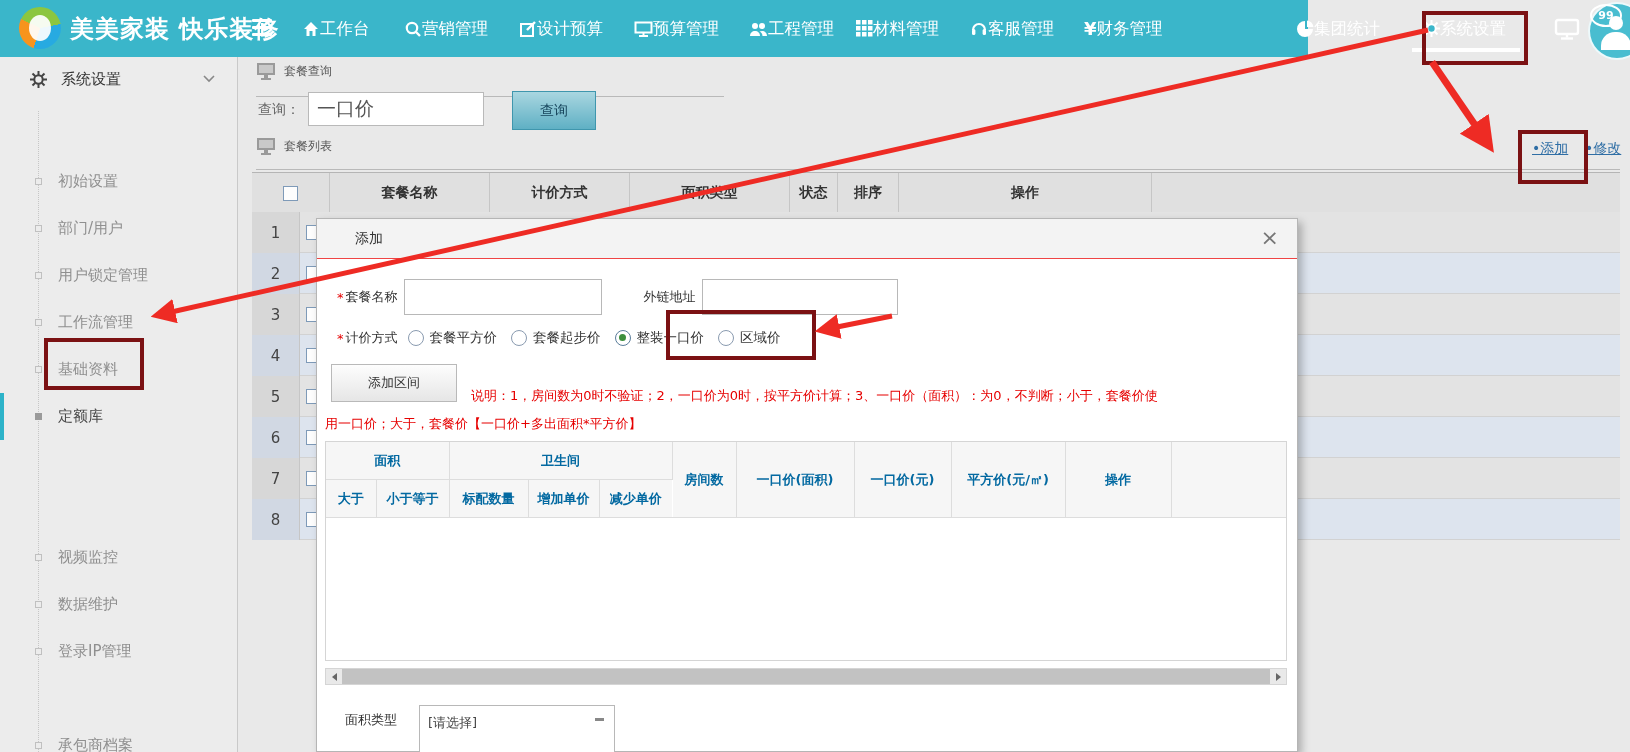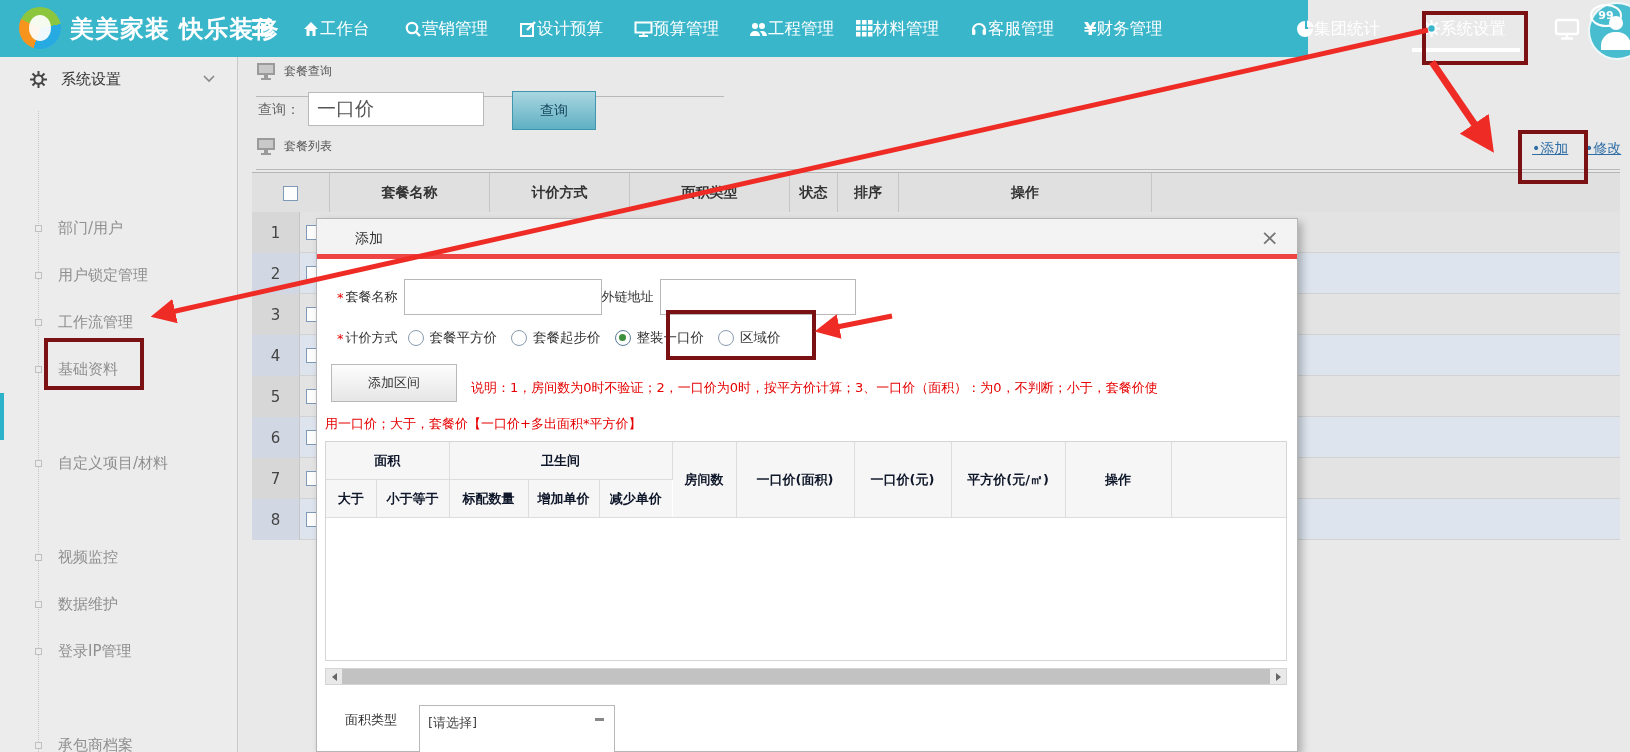--- a/index.html
+++ b/index.html
@@ -50,37 +50,37 @@
                   border-right:1px solid #c6c6c6;box-sizing:border-box;height:100%;}
   .cbx{width:15px;height:15px;background:#fdfdfd;border:1px solid #7e9ab8;box-sizing:border-box;cursor:pointer;}
   .trow{position:absolute;left:252px;width:1368px;height:41px;z-index:1;display:flex;}
   .trow .num{width:48px;display:flex;align-items:center;justify-content:center;font-size:15px;color:#444;border-right:1px solid #c6c6c6;box-sizing:border-box;}
   .trow .rest{flex:1;display:flex;align-items:center;padding-left:6px;border-bottom:1px solid #d2d2d2;box-sizing:border-box;}
   .trow.odd{background:#e3e3e3;} .trow.odd .num{background:#d7d7d7;}
   .trow.even{background:#dde4ee;} .trow.even .num{background:#d1d8e3;}
   
   #modal{position:absolute;left:316px;top:218px;width:982px;height:534px;background:#fff;border:1px solid #b5b5b5;
          box-shadow:4px 4px 8px rgba(0,0,0,.25);z-index:10;box-sizing:border-box;}
-  #modal-titlebar{position:absolute;left:0;top:0;width:100%;height:40px;background:#f3f3f3;border-bottom:5px solid #ef4444;box-sizing:border-box;}
+  #modal-titlebar{position:absolute;left:0;top:0;width:100%;height:40px;background:#f3f3f3;border-bottom:1px solid #ef4444;box-sizing:border-box;}
   #modal-title{position:absolute;left:38px;top:11px;font-size:14px;color:#333;}
   #modal-close{position:absolute;right:18px;top:6px;font-size:22px;color:#777;cursor:pointer;line-height:26px;}
   .req{color:#e60000;margin-right:2px;}
   .flabel{font-size:13px;color:#333;white-space:nowrap;}
   .finput{border:1px solid #b8b8b8;background:#fff;height:36px;box-sizing:border-box;font-family:inherit;font-size:13px;padding:0 6px;}
   .radio{display:inline-block;width:14px;height:14px;border:1px solid #8a9bb0;border-radius:50%;background:#fff;vertical-align:middle;cursor:pointer;}
   .radio.sel{border-color:#5a7d9a;}
   .radio.sel::after{content:"";display:block;width:7px;height:7px;margin:2.5px auto;background:#3d8f3d;border-radius:50%;}
   .rlabel{font-size:13.5px;color:#333;margin:0 14px 0 6px;vertical-align:middle;}
   #add-range-btn{position:absolute;left:14px;top:145px;width:126px;height:38px;background:linear-gradient(#fdfdfd,#e6e6e6);
                  border:1px solid #b9b9b9;font-size:13px;color:#333;cursor:pointer;font-family:inherit;}
   .rednote{position:absolute;color:#e60000;font-size:13px;white-space:nowrap;}
   #inner-table{position:absolute;left:8px;top:222px;width:962px;height:220px;border:1px solid #d5d5d5;box-sizing:border-box;background:#fff;}
   #inner-table table{border-collapse:collapse;width:100%;table-layout:fixed;}
   #inner-table td{border-right:1px solid #ddd;border-bottom:1px solid #ddd;background:#f6f6f6;height:37px;
-                  text-align:center;font-size:13px;font-weight:bold;color:#0f172a;padding:0;overflow:hidden;white-space:nowrap;}
+                  text-align:center;font-size:13px;font-weight:bold;color:#0369a1;padding:0;overflow:hidden;white-space:nowrap;}
   #inner-table td:last-child{border-right:none;}
   #hscroll{position:absolute;left:8px;top:449px;width:962px;height:17px;background:#f1f1f1;border:1px solid #d5d5d5;box-sizing:border-box;}
   .scroll-arrow{position:absolute;top:0;width:16px;height:15px;background:#e9e9e9;display:flex;align-items:center;justify-content:center;cursor:pointer;}
   .scroll-thumb{position:absolute;left:16px;top:0;width:928px;height:15px;background:#c2c2c2;cursor:pointer;}
   .tri{width:0;height:0;border-top:4px solid transparent;border-bottom:4px solid transparent;}
   .tri.left{border-right:5px solid #666;} .tri.right{border-left:5px solid #666;}
   #area-type-label{position:absolute;left:28px;top:492px;font-size:13px;color:#333;}
   #area-type-select{position:absolute;left:102px;top:486px;width:196px;height:48px;border:1px solid #b8b8b8;background:#fff;
                     font-size:13px;color:#444;padding:8px 0 0 8px;box-sizing:border-box;cursor:pointer;}
   #area-type-select .caret{position:absolute;right:10px;top:12px;width:9px;height:3px;background:#888;}
@@ -221,39 +221,43 @@
           <circle cx="8.5" cy="8.5" r="4.2" fill="#ececec" stroke="#444" stroke-width="2"></circle>
         </svg>
       <span>系统设置</span>
       <svg id="sb-chevron" width="12" height="8" viewBox="0 0 12 8">
           <polyline points="1,1 6,6 11,1" fill="none" stroke="#888" stroke-width="1.6"></polyline>
         </svg>
     </div>
     <div id="sb-dots"></div>
     <div id="sb-activebar"></div>
 
+    <div class="sb-item" style="top:101px">
+        <span class="bullet"></span>
+        <span class="lbl">初始设置</span>
+      </div>
     <div class="sb-item" style="top:148px">
         <span class="bullet"></span>
         <span class="lbl">部门/用户</span>
       </div>
     <div class="sb-item" style="top:195px">
         <span class="bullet"></span>
         <span class="lbl">用户锁定管理</span>
       </div>
     <div class="sb-item" style="top:242px">
         <span class="bullet"></span>
         <span class="lbl">工作流管理</span>
       </div>
     <div class="sb-item" style="top:289px">
         <span class="bullet"></span>
         <span class="lbl">基础资料</span>
       </div>
-    <div class="sb-item" style="top:383px">
-        <span class="bullet"></span>
-        <span class="lbl">自定义项目/材料</span>
+    <div class="sb-item active" style="top:336px">
+        <span class="bullet"></span>
+        <span class="lbl">定额库</span>
       </div>
     <div class="sb-item" style="top:477px">
         <span class="bullet"></span>
         <span class="lbl">视频监控</span>
       </div>
     <div class="sb-item" style="top:524px">
         <span class="bullet"></span>
         <span class="lbl">数据维护</span>
       </div>
     <div class="sb-item" style="top:571px">
@@ -360,39 +364,39 @@
   <div id="modal">
     <div id="modal-titlebar">
       <span id="modal-title">添加</span>
       <span id="modal-close">×</span>
     </div>
 
     <div class="abs" style="left:20px;top:60px;display:flex;align-items:center;">
       <span class="req">*</span>
       <span class="flabel">套餐名称</span>
       <input class="finput" style="width: 198px; margin-left: 6px;" type="text">
-      <span class="flabel" style="">外链地址</span>
+      <span class="flabel" style="margin-left:42px">外链地址</span>
       <input class="finput" style="width: 196px; margin-left: 6px;" type="text">
     </div>
 
     <div class="abs" style="left:20px;top:110px;display:flex;align-items:center;">
       <span class="req">*</span>
       <span class="flabel" style="margin-right:10px">计价方式</span>
       <span class="radio"></span>
       <span class="rlabel">套餐平方价</span>
       <span class="radio"></span>
       <span class="rlabel">套餐起步价</span>
       <span class="radio sel"></span>
       <span class="rlabel">整装一口价</span>
       <span class="radio"></span>
       <span class="rlabel">区域价</span>
     </div>
 
     <button id="add-range-btn">添加区间</button>
-    <div class="rednote" style="left:154px;top:160px">说明：1，房间数为0时不验证；2，一口价为0时，按平方价计算；3、一口价（面积）：为0，不判断；小于，套餐价使</div>
+    <div class="rednote" style="left:154px;top:168px">说明：1，房间数为0时不验证；2，一口价为0时，按平方价计算；3、一口价（面积）：为0，不判断；小于，套餐价使</div>
     <div class="rednote" style="left:8px;top:196px">用一口价；大于，套餐价【一口价+多出面积*平方价】</div>
 
     <div id="inner-table">
       <table>
         <colgroup>
           <col style="width:50px">
             <col style="width:73px">
             <col style="width:79px">
             <col style="width:71px">
             <col style="width:73px">

